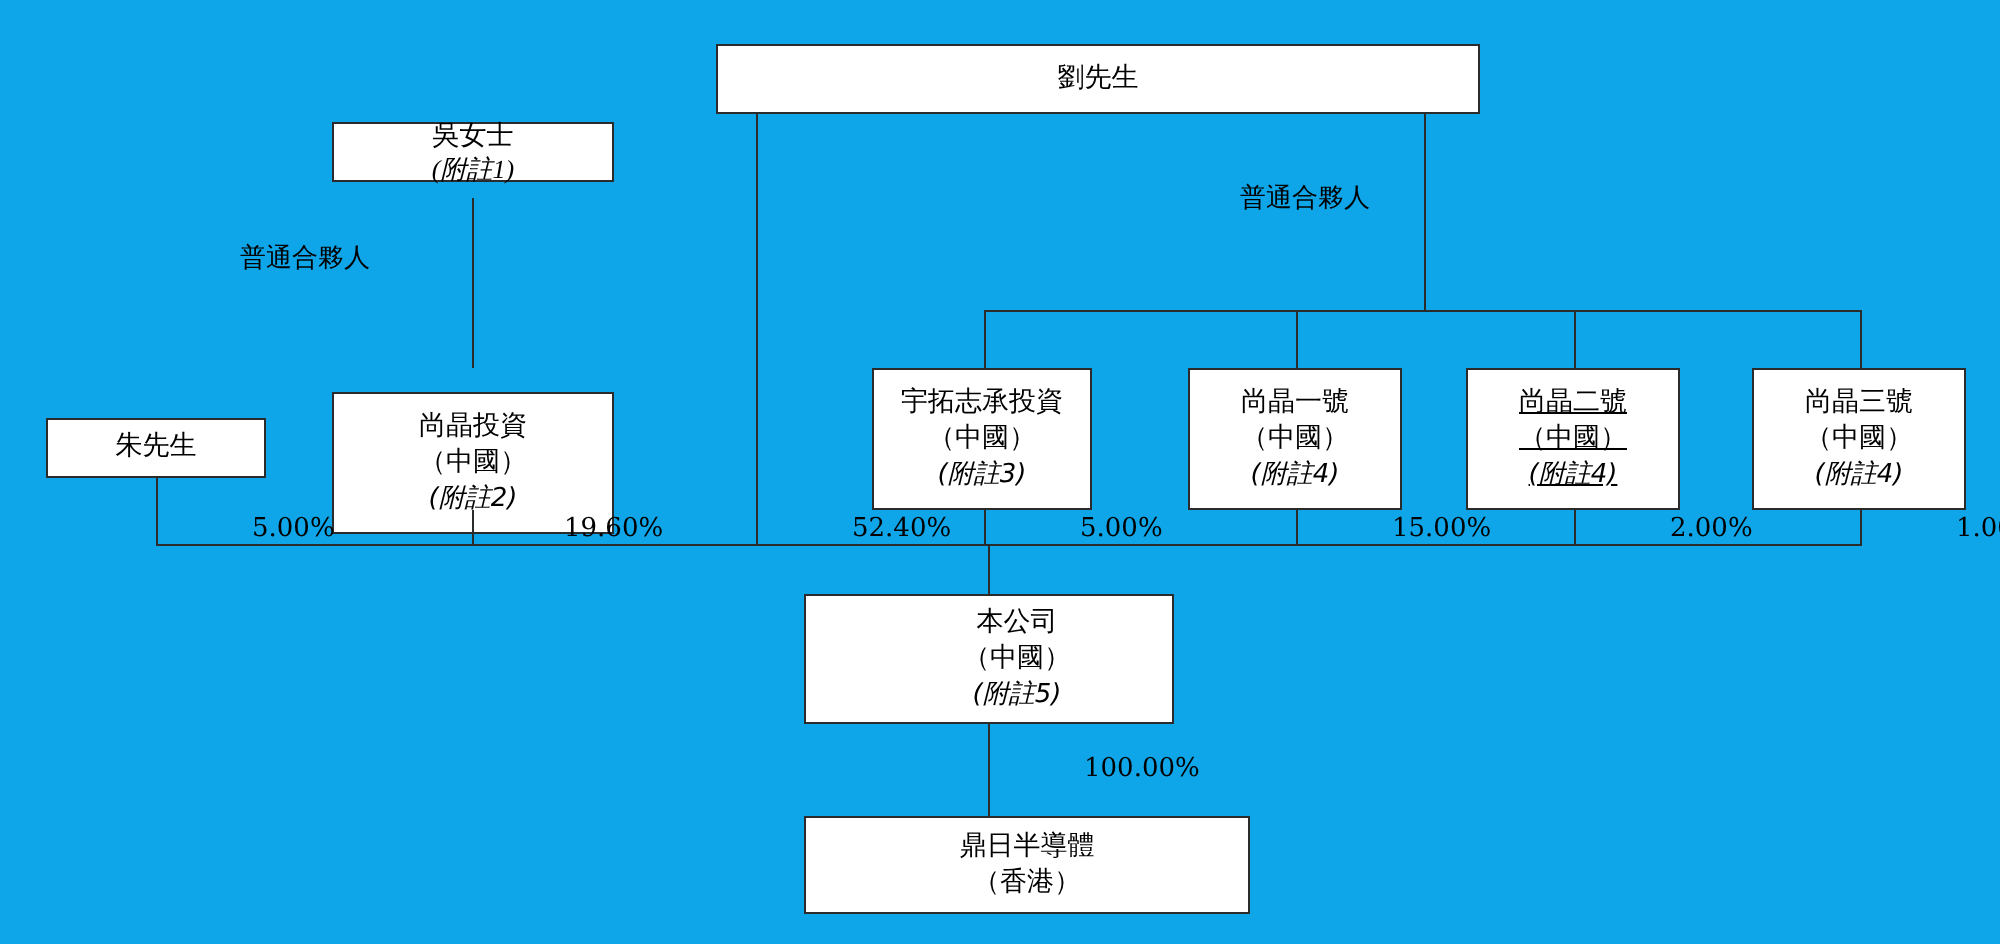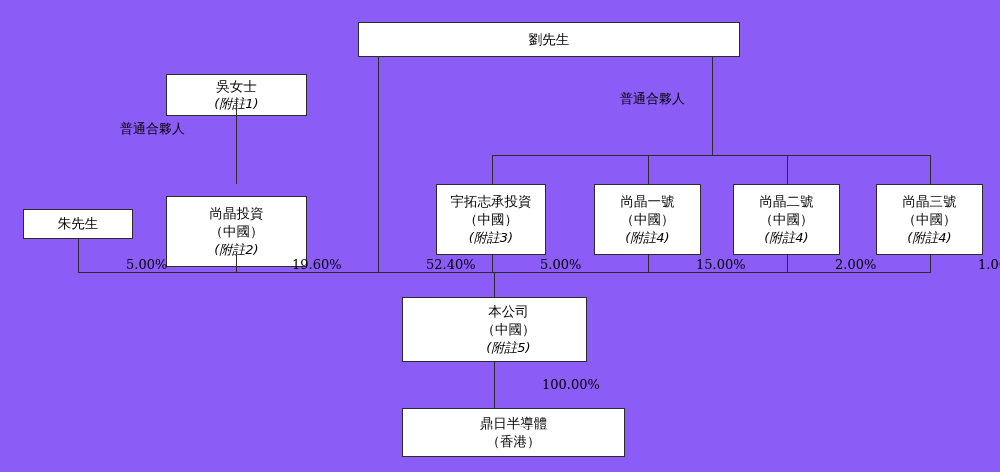--- a/index.html
+++ b/index.html
@@ -4,21 +4,21 @@
 <style>
   html, body {
     margin: 0;
     padding: 0;
     background: #ffffff;
   }
   #chart-root {
     position: relative;
     width: 1000px;
     height: 472px;
-    background: #8b5cf6;
+    background: #0ea5e9;
     font-family: "DejaVu Sans", "Liberation Sans", sans-serif;
     overflow: hidden;
   }
   
   .node {
     position: absolute;
     box-sizing: border-box;
     border: 1px solid #2b2b2b;
     background: #ffffff;
     display: flex;
@@ -64,21 +64,21 @@
 </style>
 </head>
 <body>
 
 <div id="chart-root">
 
   <div class="node" style="left:358px; top:22px; width:382px; height:35px;">
     <span class="ln">劉先生</span>
   </div>
 
-  <div class="node" style="left:166px; top:74px; width:141px; height:42px;">
+  <div class="node" style="left:166px; top:61px; width:141px; height:30px;font-family:Liberation Serif, serif;">
     <span class="ln">吳女士</span>
     <span class="ln note">(附註1)</span>
   </div>
 
   <div class="node" style="left:166px; top:196px; width:141px; height:71px;">
     <span class="ln">尚晶投資</span>
     <span class="ln">（中國）</span>
     <span class="ln note">(附註2)</span>
   </div>
 
@@ -91,21 +91,21 @@
     <span class="ln">（中國）</span>
     <span class="ln note">(附註3)</span>
   </div>
 
   <div class="node" style="left:594px; top:184px; width:107px; height:71px;">
     <span class="ln">尚晶一號</span>
     <span class="ln">（中國）</span>
     <span class="ln note">(附註4)</span>
   </div>
 
-  <div class="node" style="left:733px; top:184px; width:107px; height:71px;">
+  <div class="node" style="left:733px; top:184px; width:107px; height:71px;text-decoration:underline;">
     <span class="ln">尚晶二號</span>
     <span class="ln">（中國）</span>
     <span class="ln note">(附註4)</span>
   </div>
 
   <div class="node" style="left:876px; top:184px; width:107px; height:71px;">
     <span class="ln">尚晶三號</span>
     <span class="ln">（中國）</span>
     <span class="ln note">(附註4)</span>
   </div>
@@ -144,21 +144,21 @@
   <div class="ln-h" style="left:78px; top:272px; width:853px;"></div>
   <div class="ln-v" style="left:494px; top:272px; height:25px;"></div>
 
   <div class="ln-v" style="left:494px; top:362px; height:46px;"></div>
 
   <div class="lbl" style="left:120px; top:120px;">普通合夥人</div>
 
   <div class="lbl" style="left:620px; top:90px;">普通合夥人</div>
 
   <div class="pct" style="left:86px; top:257px;">5.00%</div>
-  <div class="pct" style="left:252px; top:257px;">19.60%</div>
+  <div class="pct" style="left:242px; top:257px;">19.60%</div>
   <div class="pct" style="left:386px; top:257px;">52.40%</div>
   <div class="pct" style="left:500px; top:257px;">5.00%</div>
   <div class="pct" style="left:656px; top:257px;">15.00%</div>
   <div class="pct" style="left:795px; top:257px;">2.00%</div>
   <div class="pct" style="left:938px; top:257px;">1.00%</div>
 
   <div class="pct" style="left:502px; top:377px;">100.00%</div>
 
 </div>
 

